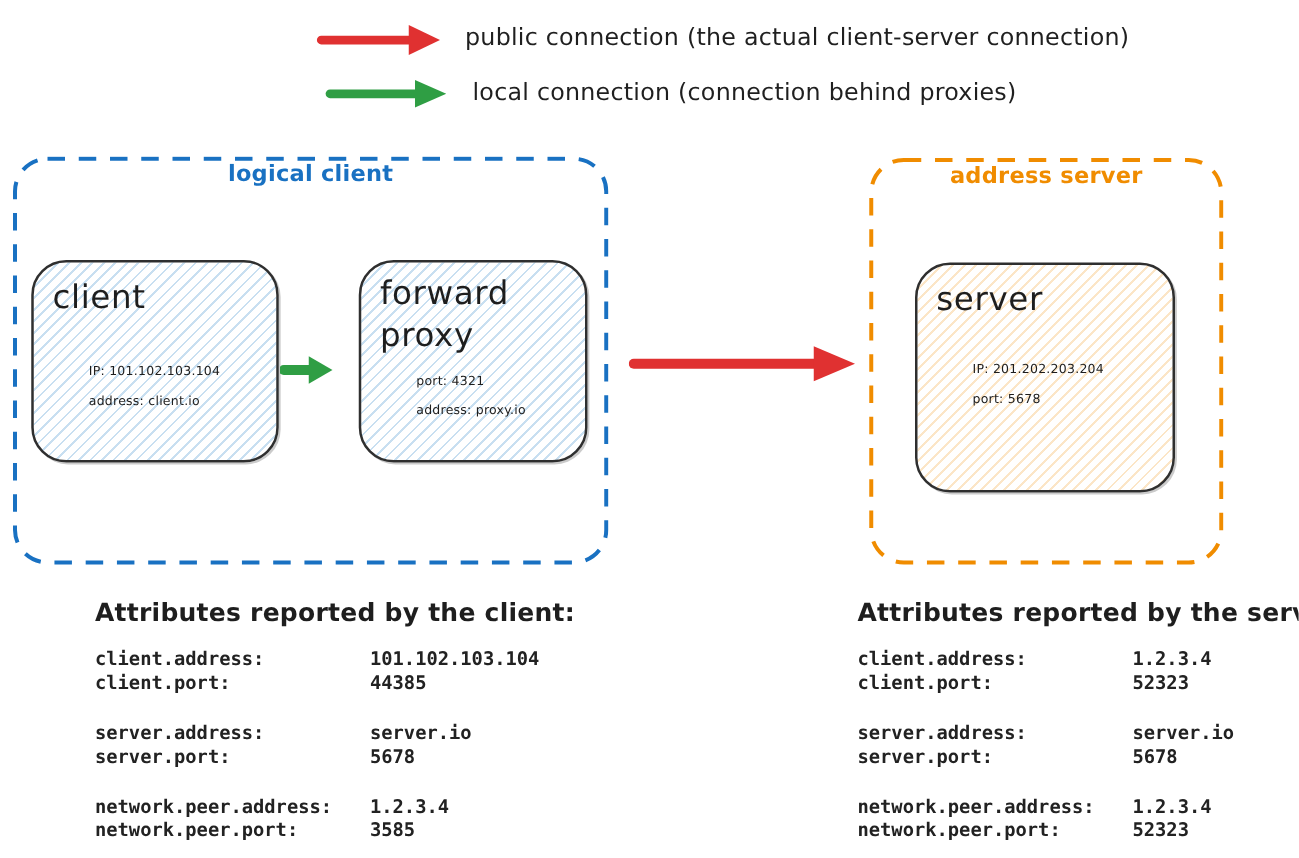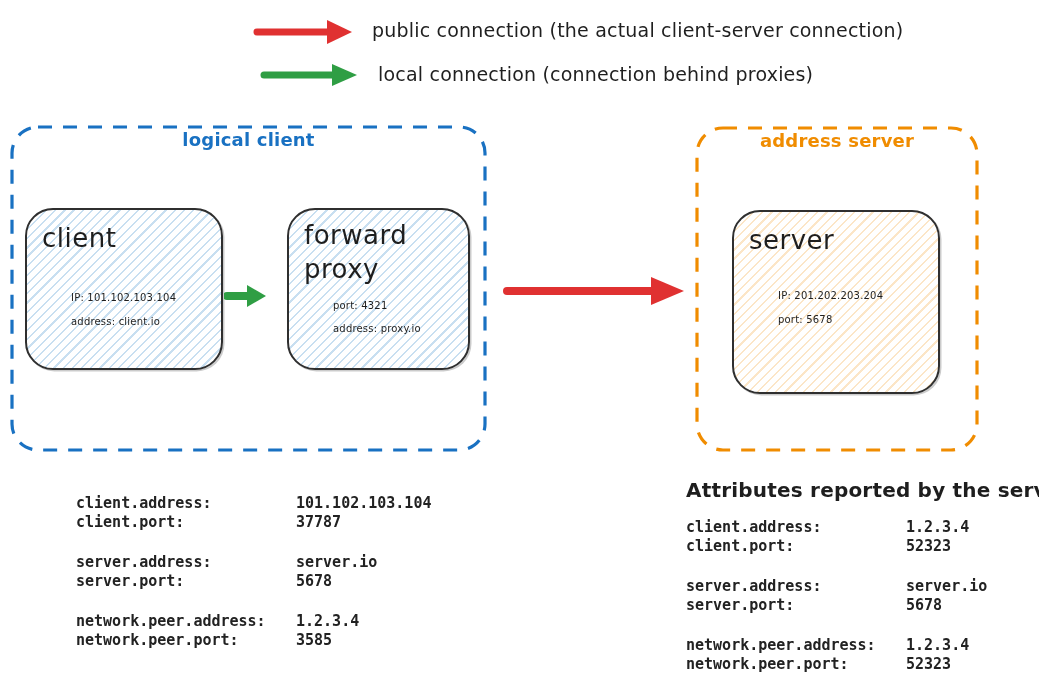--- a/index.html
+++ b/index.html
@@ -95,28 +95,29 @@
 
   <div class="abs node hatch-orange" style="left:732px;top:210px;width:208px;height:184px;">
     <div class="node-title hand">server</div>
     <div class="node-body hand" style="top:72px;line-height:24px;">
       <div>IP: 201.202.203.204</div>
       <div>port: 5678</div>
     </div>
   </div>
 
   <div class="abs" style="left:76px;top:478px;">
+    <div class="attr-heading hand">Attributes reported by the client:</div>
     <div class="attr-table">
       <div class="attr-row">
         <span>client.address:</span>
         <span>101.102.103.104</span>
       </div>
       <div class="attr-row">
         <span>client.port:</span>
-        <span>37787</span>
+        <span>44385</span>
       </div>
       <div class="attr-row gap-above">
         <span>server.address:</span>
         <span>server.io</span>
       </div>
       <div class="attr-row">
         <span>server.port:</span>
         <span>5678</span>
       </div>
       <div class="attr-row gap-above">

